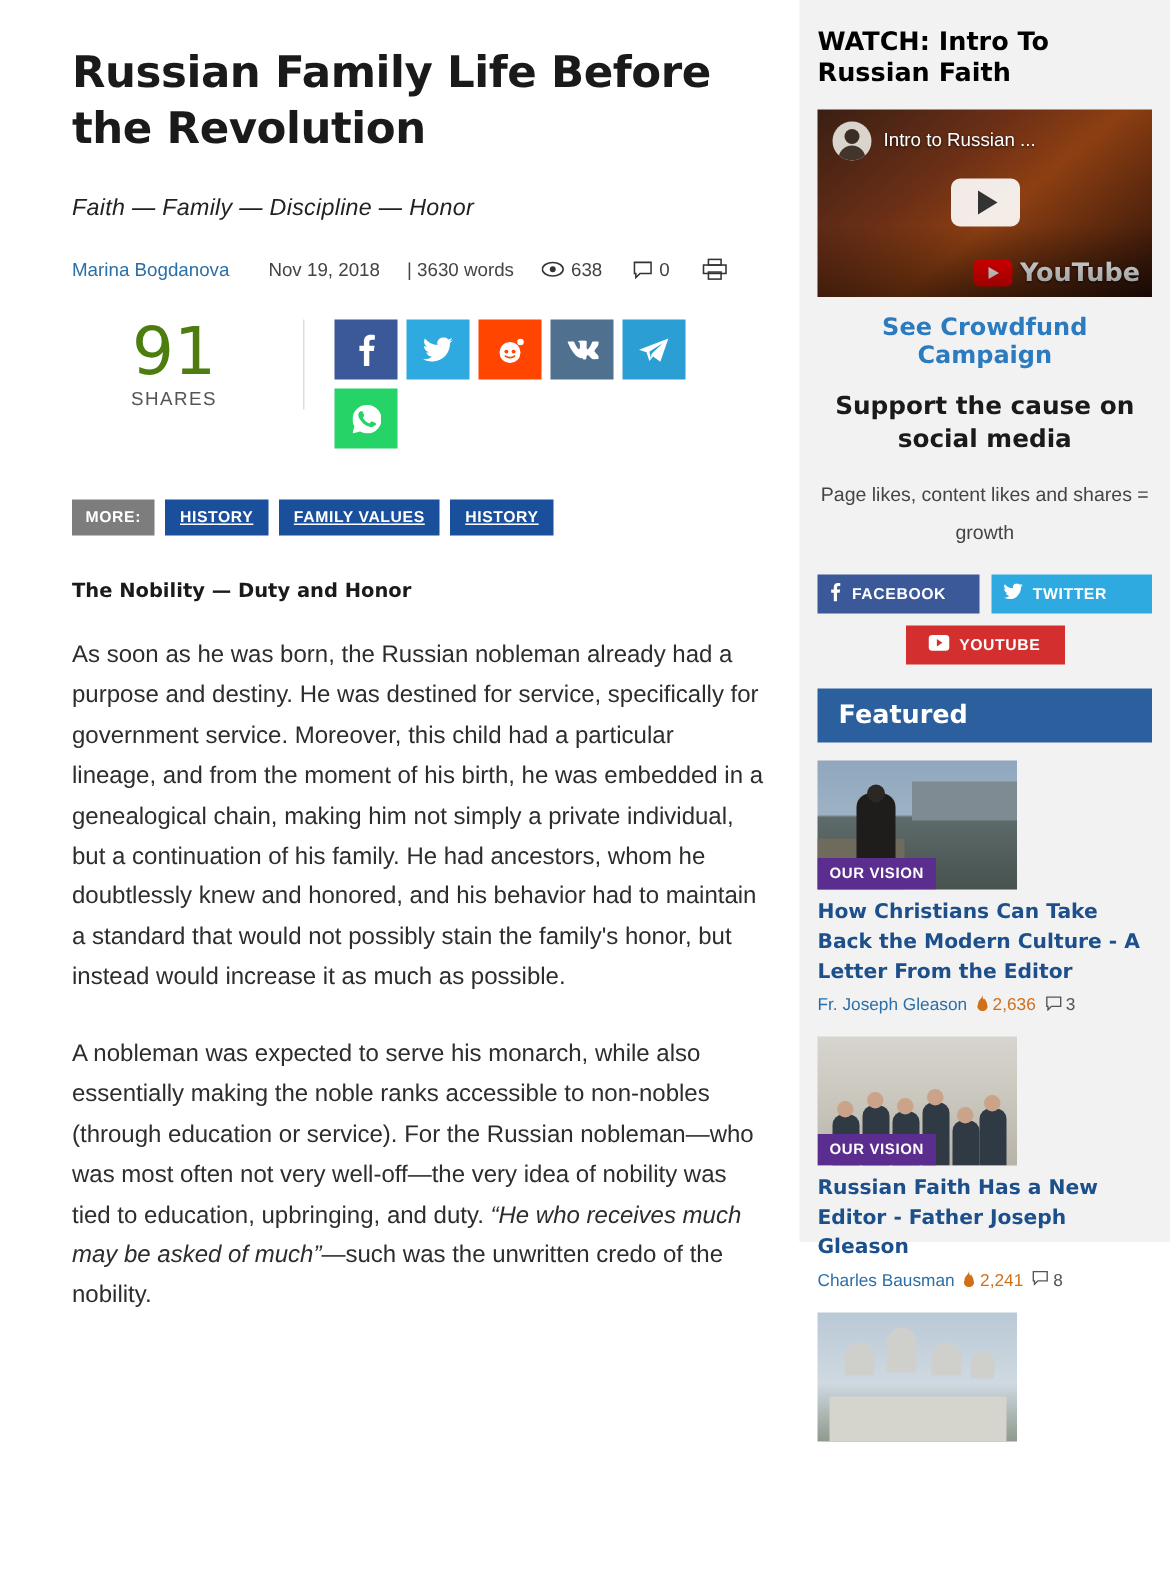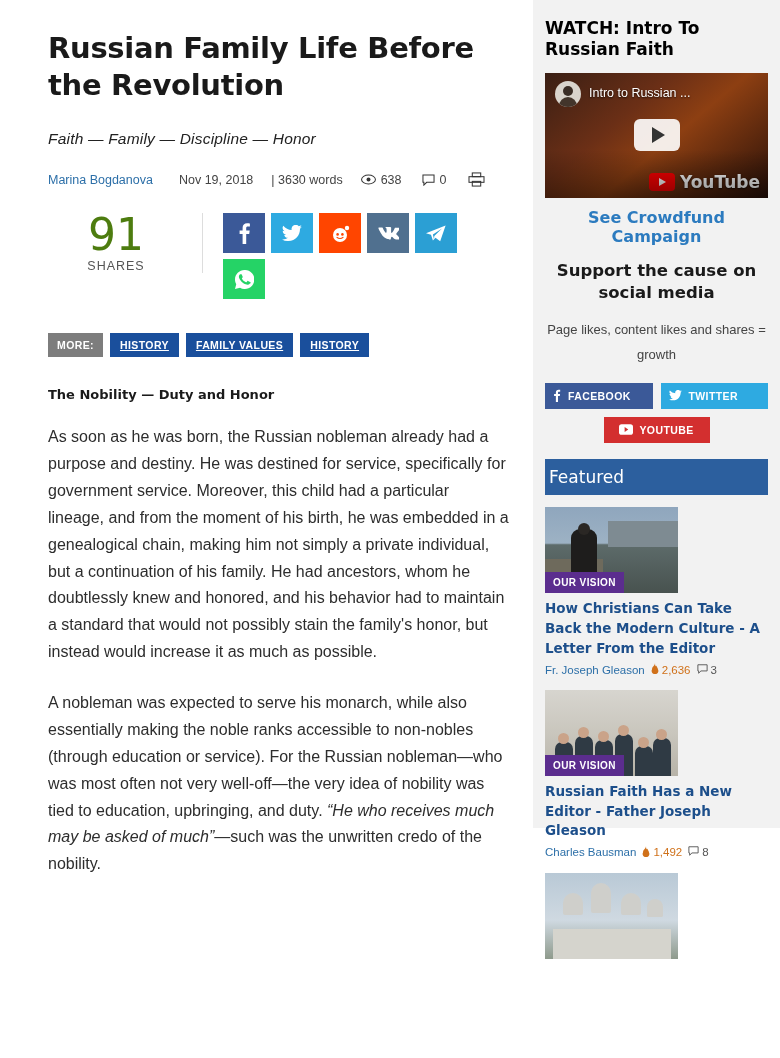--- a/index.html
+++ b/index.html
@@ -287,23 +287,23 @@
     letter-spacing: 0.4px;
   }
   .social-btn.center { justify-content: center; flex: none; width: 106px; margin: 0 auto; padding-left: 0; gap: 6px;}
   .sb-facebook { background: #3b5998; }
   .sb-twitter { background: #2eaae1; }
   .sb-youtube { background: #d32f2f; }
   .featured-bar {
     background: #2c5f9e;
     color: #fff;
     font-family: "DejaVu Sans", sans-serif;
-    font-weight: normal;
+    font-weight: bold;
     font-size: 17px;
-    padding: 8px 4px;
+    padding: 8px 14px;
     margin-bottom: 12px;
   }
   .f-item { margin-bottom: 14px; }
   .f-thumb {
     position: relative;
     width: 133px;
     height: 86px;
     overflow: hidden;
     margin-bottom: 6px;
   }
@@ -563,21 +563,21 @@
       </div>
       <div class="f-title">Russian Faith Has a New Editor - Father Joseph Gleason</div>
       <div class="f-meta">
         <span class="f-author">Charles Bausman</span>
         <span class="f-fire">
           <span>
             <svg width="8" height="11" viewBox="0 0 8 11">
                 <path d="M4 0C4 3 1 3.3 1 6.6A3 3 0 0 0 4 11a3 3 0 0 0 3-4.4C7 4.5 5.5 4 5.5 2.4 5.5 3.6 4 4 4 0z" fill="#d0711a"></path>
               </svg>
           </span>
-          <span>1,492</span>
+          <span>2,241</span>
         </span>
         <span class="f-comments">
           <span>
             <svg width="11" height="10" viewBox="0 0 14 13">
                 <path d="M1 1h12v8H5l-3 3V9H1z" fill="none" stroke="#555" stroke-width="1.2"></path>
               </svg>
           </span>
           <span>8</span>
         </span>
       </div>

